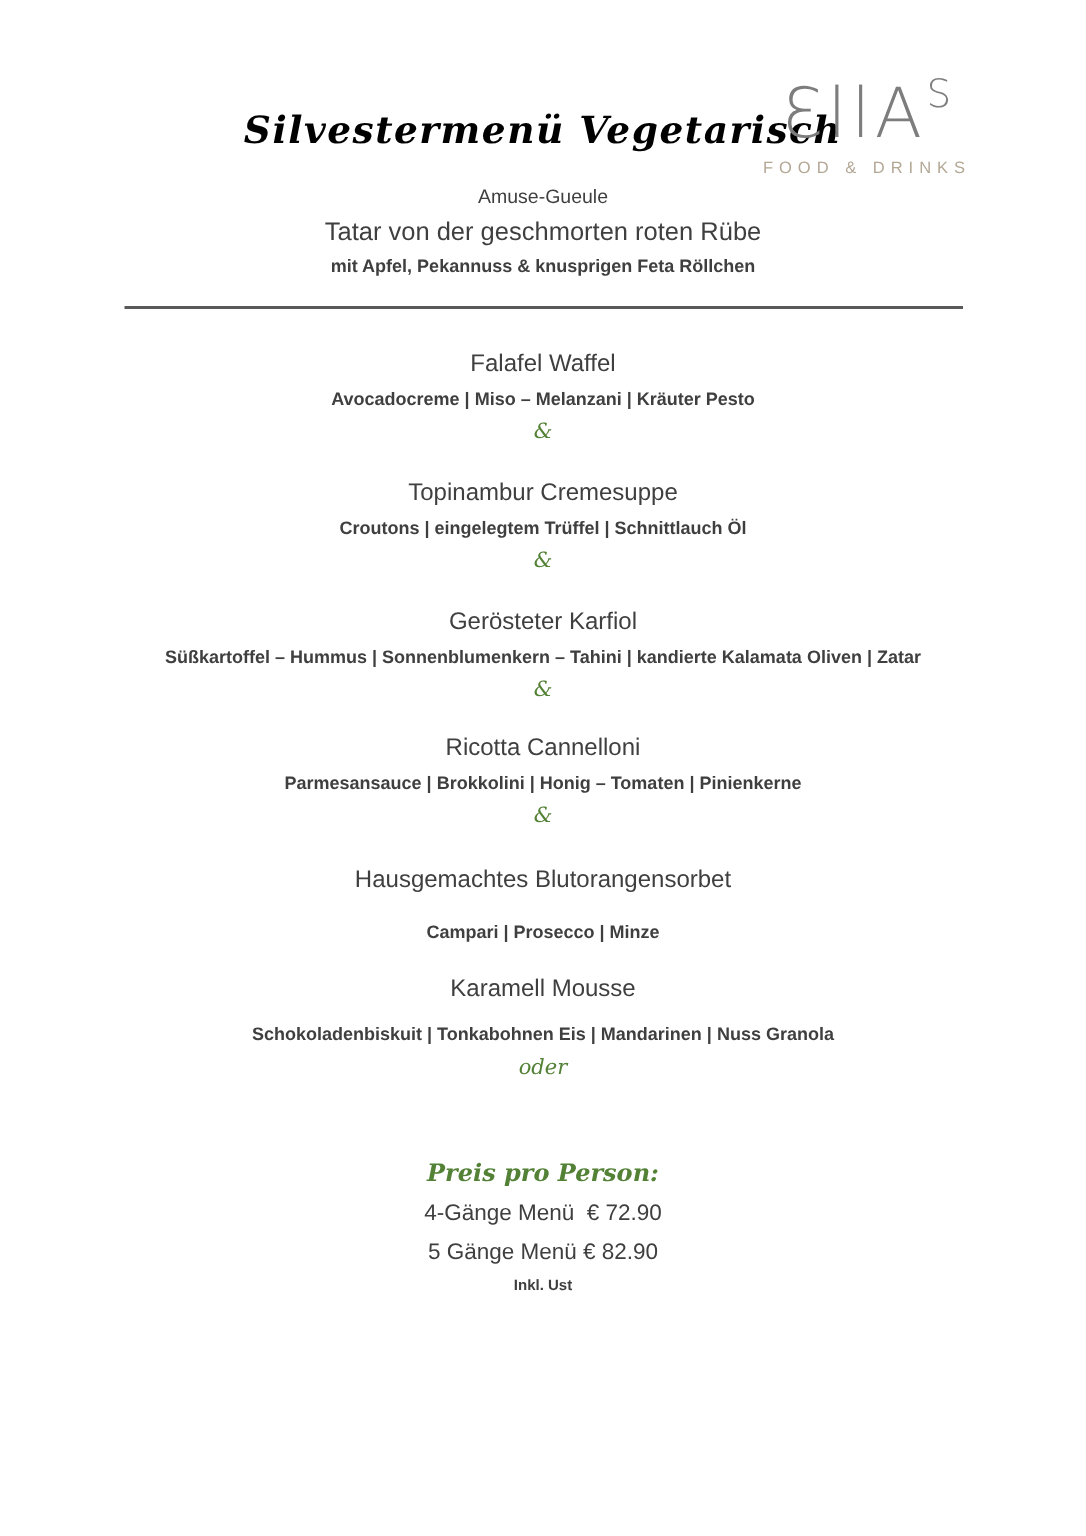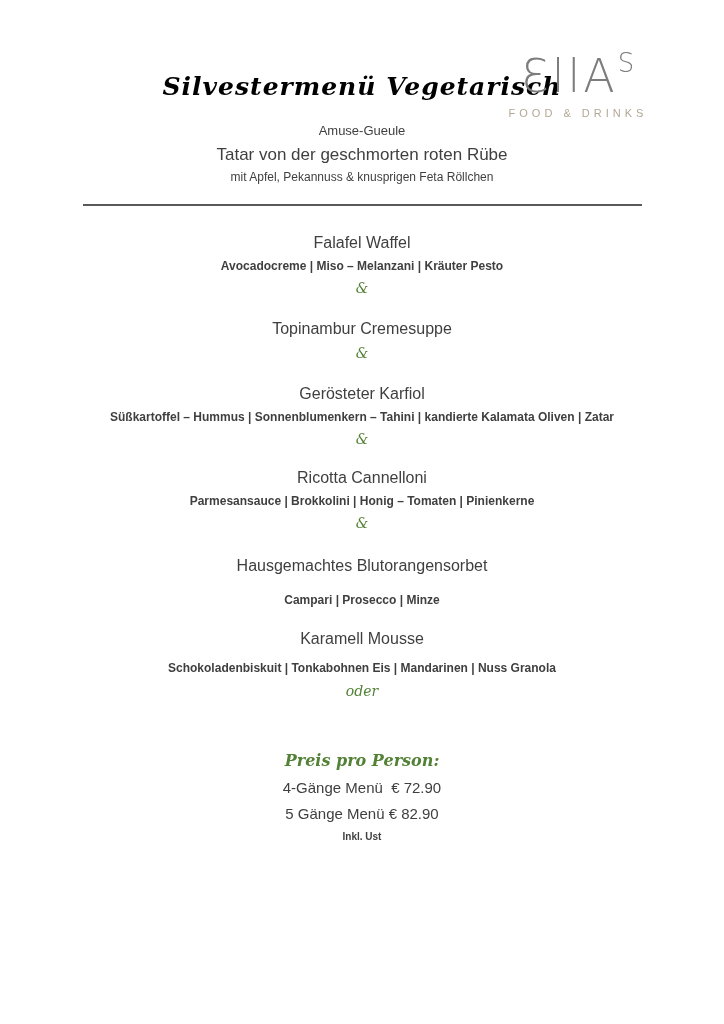--- a/index.html
+++ b/index.html
@@ -67,21 +67,21 @@
     line-height: 17px;
   }
   .amuse-dish {
     margin-top: 4px;
     font-size: 17px;
     line-height: 23px;
   }
   .amuse-detail {
     margin-top: 3px;
     font-size: 12px;
-    font-weight: normal;
+    font-weight: bold;
     line-height: 16px;
   }
 
   
   .rule {
     width: 559px;
     margin: 19px auto 0 auto;
     border: none;
     border-top: 2px solid #595959;
   }
@@ -166,20 +166,21 @@
   <hr class="rule">
 
   <section class="course course-1">
     <div class="course-name">Falafel Waffel</div>
     <div class="course-ingredients">Avocadocreme | Miso – Melanzani | Kräuter Pesto</div>
     <div class="course-separator">&amp;</div>
   </section>
 
   <section class="course course-2">
     <div class="course-name">Topinambur Cremesuppe</div>
+    <div class="course-ingredients">Croutons | eingelegtem Trüffel | Schnittlauch Öl</div>
     <div class="course-separator">&amp;</div>
   </section>
 
   <section class="course course-3">
     <div class="course-name">Gerösteter Karfiol</div>
     <div class="course-ingredients">Süßkartoffel – Hummus | Sonnenblumenkern – Tahini | kandierte Kalamata Oliven | Zatar</div>
     <div class="course-separator">&amp;</div>
   </section>
 
   <section class="course course-4">

